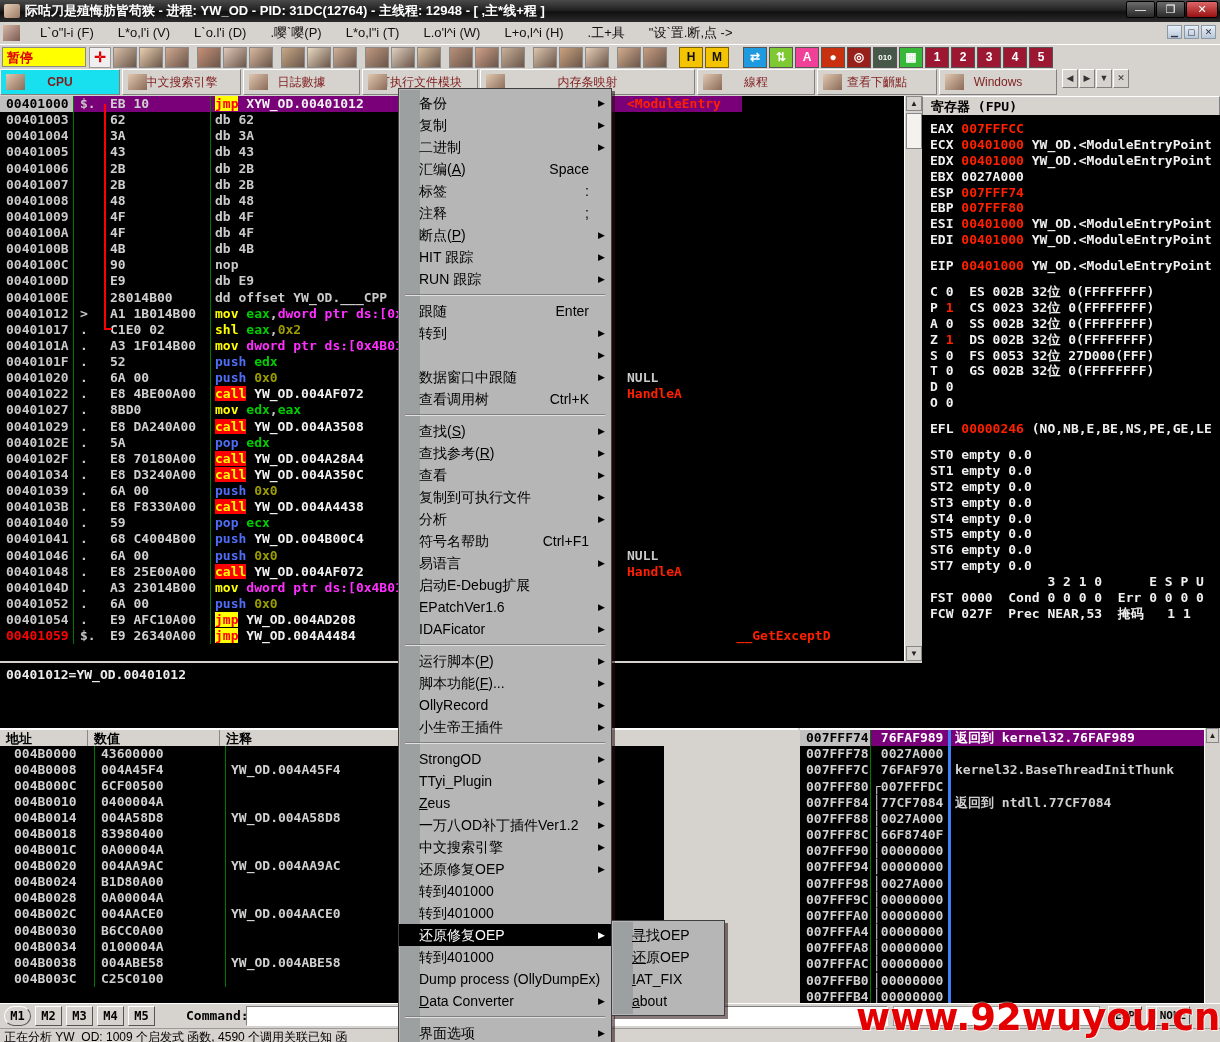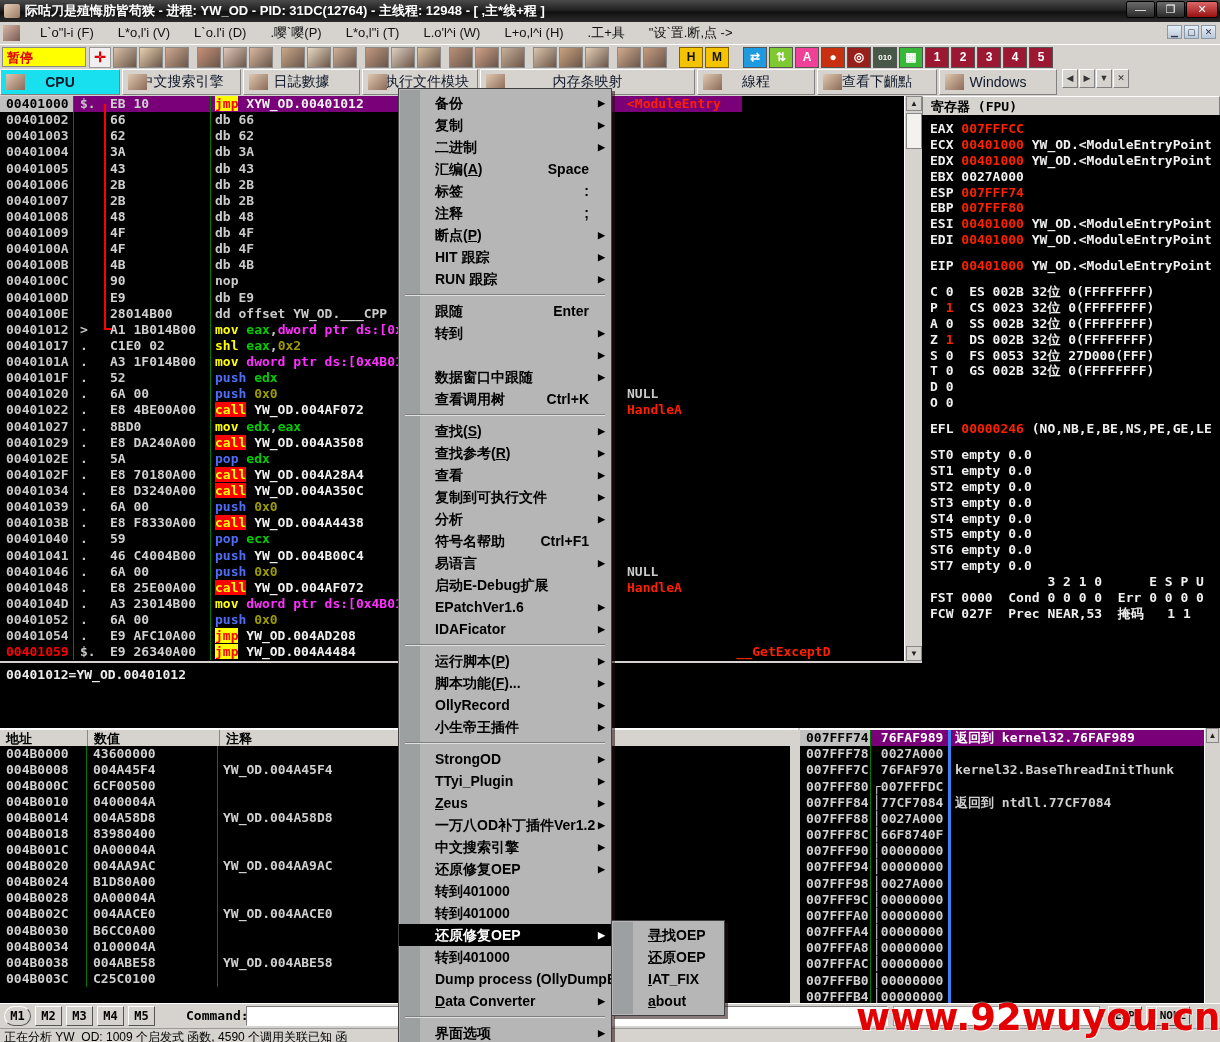--- a/index.html
+++ b/index.html
@@ -32,21 +32,21 @@
   .crossbtn{width:22px;height:21px;margin-left:3px;border:1px solid #999;background:#efefef;
     color:#e00000;font-weight:bold;text-align:center;font-size:14px;line-height:19px;}
   .tbtn{width:24px;height:21px;margin-left:2px;border:1px solid #8a8a8a;flex:none;}
   .tbtn.pic{background:linear-gradient(135deg,var(--c1),var(--c2));}
   .gbtn{width:24px;height:21px;margin-left:2px;border:1px solid #555;color:#fff;font-weight:bold;
     font-size:12px;text-align:center;line-height:19px;flex:none;}
   .gbtn.letter{background:#f5c400;color:#111;border:1px solid #806000;}
   
   .tabbar{position:absolute;left:0;top:69px;width:1220px;height:27px;background:#d6d3ce;display:flex;}
   .tab{height:26px;margin-right:2px;border:1px solid #808080;border-top-color:#fff;border-left-color:#fff;
-    background:#d6d3ce;display:flex;align-items:center;justify-content:center;font-size:14px;color:#0f172a;position:relative;}
+    background:#d6d3ce;display:flex;align-items:center;justify-content:center;font-size:12px;color:#7f1d1d;position:relative;}
   .tab .ticon{position:absolute;left:5px;width:19px;height:16px;background:linear-gradient(135deg,#e0c8b0,#8a6a58);}
   .tab.sel{background:#18e0ee;font-weight:bold;}
   .tabnav{display:flex;margin-left:3px;align-items:flex-start;}
   .tnb{width:16px;height:19px;border:1px solid #808080;border-top-color:#fff;border-left-color:#fff;
     background:#d6d3ce;font-size:9px;text-align:center;line-height:17px;color:#333;margin-right:1px;}
   
   .blackpanel{position:absolute;background:#000;font-family:"DejaVu Sans Mono",monospace;
     font-size:13px;font-weight:bold;color:#d0d0d0;}
   
   .drow{display:flex;height:16.14px;line-height:16.2px;white-space:pre;}
@@ -101,21 +101,21 @@
   .whitestrip{position:absolute;left:893px;top:2px;width:207px;height:20px;background:#fff;border:1px solid #999;}
   .regbtn{position:absolute;top:2px;height:20px;background:#d6d3ce;border:1px solid #555;
     border-top-color:#fff;border-left-color:#fff;font-family:"DejaVu Sans Mono",monospace;
     font-weight:bold;font-size:11px;text-align:center;line-height:18px;color:#000;}
   .statusbar{position:absolute;left:0;top:1028px;width:1220px;height:14px;background:#d6d3ce;
     border-top:1px solid #9a9a9a;font-size:12px;color:#000;padding:0 4px;white-space:nowrap;overflow:hidden;}
   
   .ctx{position:absolute;background:#b6b6b6;border:1px solid #404040;
     box-shadow:3px 3px 0 rgba(40,15,15,.55);font-size:14px;color:#000;padding:3px 0;z-index:50;}
   .ctx .gutter{position:absolute;left:1px;top:1px;bottom:1px;width:20px;background:#9ca0a0;}
-  .mitem{position:relative;height:22px;line-height:22px;padding:0 22px 0 36px;white-space:nowrap;display:flex;font-weight:bold;}
+  .mitem{position:relative;height:22px;line-height:22px;padding:0 22px 0 20px;white-space:nowrap;display:flex;}
   .mitem .lbl{flex:1;}
   .mitem .sc2{margin-left:18px;}
   .mitem .arr{position:absolute;right:6px;top:0;font-size:9px;}
   .mitem.hl{background:#000;color:#fff;}
   .msep{height:10px;position:relative;margin:0 2px 0 2px;}
   .msep::before{content:"";position:absolute;left:4px;right:4px;top:4px;height:1px;background:#808080;}
   .msep::after{content:"";position:absolute;left:4px;right:4px;top:5px;height:1px;background:#e0e0e0;}
   
   .jline{position:absolute;background:#ff0000;z-index:5;}
   .watermark{position:absolute;left:856px;top:996px;z-index:100;font-family:"DejaVu Sans",sans-serif;
@@ -234,21 +234,20 @@
     <span class="tabnav" id="tabnav">
         <span class="tnb">◀</span>
         <span class="tnb">▶</span>
         <span class="tnb">▼</span>
         <span class="tnb">✕</span>
       </span>
   </div>
 
   <div class="blackpanel" id="disasm" style="left:0;top:96px;width:904px;height:565px;overflow:hidden;">
       <div class="drow sel"><span class="da">00401000</span><span class="dm">$.</span><span class="dh">EB 10</span><span class="di"><span class="bg-jmp">jmp</span><span class="c-w"> XYW_OD.00401012</span></span><span class="dc"><span class="c-red">&lt;ModuleEntry</span></span></div>
-      <div class="drow"><span class="da">00401002</span><span class="dm"></span><span class="dh">66</span><span class="di"><span class="c-s">db 66</span></span><span class="dc"></span></div>
       <div class="drow"><span class="da">00401003</span><span class="dm"></span><span class="dh">62</span><span class="di"><span class="c-s">db 62</span></span><span class="dc"></span></div>
       <div class="drow"><span class="da">00401004</span><span class="dm"></span><span class="dh">3A</span><span class="di"><span class="c-s">db 3A</span></span><span class="dc"></span></div>
       <div class="drow"><span class="da">00401005</span><span class="dm"></span><span class="dh">43</span><span class="di"><span class="c-s">db 43</span></span><span class="dc"></span></div>
       <div class="drow"><span class="da">00401006</span><span class="dm"></span><span class="dh">2B</span><span class="di"><span class="c-s">db 2B</span></span><span class="dc"></span></div>
       <div class="drow"><span class="da">00401007</span><span class="dm"></span><span class="dh">2B</span><span class="di"><span class="c-s">db 2B</span></span><span class="dc"></span></div>
       <div class="drow"><span class="da">00401008</span><span class="dm"></span><span class="dh">48</span><span class="di"><span class="c-s">db 48</span></span><span class="dc"></span></div>
       <div class="drow"><span class="da">00401009</span><span class="dm"></span><span class="dh">4F</span><span class="di"><span class="c-s">db 4F</span></span><span class="dc"></span></div>
       <div class="drow"><span class="da">0040100A</span><span class="dm"></span><span class="dh">4F</span><span class="di"><span class="c-s">db 4F</span></span><span class="dc"></span></div>
       <div class="drow"><span class="da">0040100B</span><span class="dm"></span><span class="dh">4B</span><span class="di"><span class="c-s">db 4B</span></span><span class="dc"></span></div>
       <div class="drow"><span class="da">0040100C</span><span class="dm"></span><span class="dh">90</span><span class="di"><span class="c-s">nop</span></span><span class="dc"></span></div>
@@ -261,21 +260,21 @@
       <div class="drow"><span class="da">00401020</span><span class="dm">.</span><span class="dh">6A 00</span><span class="di"><span class="c-b">push </span><span class="c-i">0x0</span></span><span class="dc"><span class="c-s">NULL</span></span></div>
       <div class="drow"><span class="da">00401022</span><span class="dm">.</span><span class="dh">E8 4BE00A00</span><span class="di"><span class="bg-call">call</span><span class="c-w"> YW_OD.004AF072</span></span><span class="dc"><span class="c-red">HandleA</span></span></div>
       <div class="drow"><span class="da">00401027</span><span class="dm">.</span><span class="dh">8BD0</span><span class="di"><span class="c-y">mov </span><span class="c-g">edx</span><span class="c-s">,</span><span class="c-g">eax</span></span><span class="dc"></span></div>
       <div class="drow"><span class="da">00401029</span><span class="dm">.</span><span class="dh">E8 DA240A00</span><span class="di"><span class="bg-call">call</span><span class="c-w"> YW_OD.004A3508</span></span><span class="dc"></span></div>
       <div class="drow"><span class="da">0040102E</span><span class="dm">.</span><span class="dh">5A</span><span class="di"><span class="c-b">pop </span><span class="c-g">edx</span></span><span class="dc"></span></div>
       <div class="drow"><span class="da">0040102F</span><span class="dm">.</span><span class="dh">E8 70180A00</span><span class="di"><span class="bg-call">call</span><span class="c-w"> YW_OD.004A28A4</span></span><span class="dc"></span></div>
       <div class="drow"><span class="da">00401034</span><span class="dm">.</span><span class="dh">E8 D3240A00</span><span class="di"><span class="bg-call">call</span><span class="c-w"> YW_OD.004A350C</span></span><span class="dc"></span></div>
       <div class="drow"><span class="da">00401039</span><span class="dm">.</span><span class="dh">6A 00</span><span class="di"><span class="c-b">push </span><span class="c-i">0x0</span></span><span class="dc"></span></div>
       <div class="drow"><span class="da">0040103B</span><span class="dm">.</span><span class="dh">E8 F8330A00</span><span class="di"><span class="bg-call">call</span><span class="c-w"> YW_OD.004A4438</span></span><span class="dc"></span></div>
       <div class="drow"><span class="da">00401040</span><span class="dm">.</span><span class="dh">59</span><span class="di"><span class="c-b">pop </span><span class="c-g">ecx</span></span><span class="dc"></span></div>
-      <div class="drow"><span class="da">00401041</span><span class="dm">.</span><span class="dh">46 C4004B00</span><span class="di"><span class="c-b">push </span><span class="c-w">YW_OD.004B00C4</span></span><span class="dc"></span></div>
+      <div class="drow"><span class="da">00401041</span><span class="dm">.</span><span class="dh">68 C4004B00</span><span class="di"><span class="c-b">push </span><span class="c-w">YW_OD.004B00C4</span></span><span class="dc"></span></div>
       <div class="drow"><span class="da">00401046</span><span class="dm">.</span><span class="dh">6A 00</span><span class="di"><span class="c-b">push </span><span class="c-i">0x0</span></span><span class="dc"><span class="c-s">NULL</span></span></div>
       <div class="drow"><span class="da">00401048</span><span class="dm">.</span><span class="dh">E8 25E00A00</span><span class="di"><span class="bg-call">call</span><span class="c-w"> YW_OD.004AF072</span></span><span class="dc"><span class="c-red">HandleA</span></span></div>
       <div class="drow"><span class="da">0040104D</span><span class="dm">.</span><span class="dh">A3 23014B00</span><span class="di"><span class="c-y">mov </span><span class="c-m">dword ptr ds:[0x4B0123]</span><span class="c-s">,</span><span class="c-g">eax</span></span><span class="dc"></span></div>
       <div class="drow"><span class="da">00401052</span><span class="dm">.</span><span class="dh">6A 00</span><span class="di"><span class="c-b">push </span><span class="c-i">0x0</span></span><span class="dc"></span></div>
       <div class="drow"><span class="da">00401054</span><span class="dm">.</span><span class="dh">E9 AFC10A00</span><span class="di"><span class="bg-jmp">jmp</span><span class="c-w"> YW_OD.004AD208</span></span><span class="dc"></span></div>
       <div class="drow"><span class="da red">00401059</span><span class="dm">$.</span><span class="dh">E9 26340A00</span><span class="di"><span class="bg-jmp">jmp</span><span class="c-w"> YW_OD.004A4484</span></span><span class="dc"><span class="c-s">              </span><span class="c-red">__GetExceptD</span></span></div>
     </div>
 
   <div class="jline" style="left:104px;top:104px;width:2px;height:226px;"></div>
   <div class="jline" style="left:104px;top:328px;width:8px;height:2px;"></div>
@@ -328,21 +327,21 @@
       <div class="rline"><span class="c-w">FST 0000  Cond 0 0 0 0  Err 0 0 0 0</span></div>
       <div class="rline"><span class="c-w">FCW 027F  Prec NEAR,53  掩码   1 1</span></div>
     </div>
 
   <div class="dumphdr">
     <span style="width:88px;">地址</span>
     <span style="width:132px;">数值</span>
     <span style="flex:1;border-right:none;">注释</span>
   </div>
 
-  <div class="blackpanel" id="dump" style="left:0;top:746px;width:790px;height:257px;overflow:hidden;">
+  <div class="blackpanel" id="dump" style="left:0;top:746px;width:664px;height:257px;overflow:hidden;padding-left:8px;">
       <div class="mrow"><span class="ma">004B0000</span><span class="mv">43600000</span><span class="mc"></span></div>
       <div class="mrow"><span class="ma">004B0008</span><span class="mv">004A45F4</span><span class="mc">YW_OD.004A45F4</span></div>
       <div class="mrow"><span class="ma">004B000C</span><span class="mv">6CF00500</span><span class="mc"></span></div>
       <div class="mrow"><span class="ma">004B0010</span><span class="mv">0400004A</span><span class="mc"></span></div>
       <div class="mrow"><span class="ma">004B0014</span><span class="mv">004A58D8</span><span class="mc">YW_OD.004A58D8</span></div>
       <div class="mrow"><span class="ma">004B0018</span><span class="mv">83980400</span><span class="mc"></span></div>
       <div class="mrow"><span class="ma">004B001C</span><span class="mv">0A00004A</span><span class="mc"></span></div>
       <div class="mrow"><span class="ma">004B0020</span><span class="mv">004AA9AC</span><span class="mc">YW_OD.004AA9AC</span></div>
       <div class="mrow"><span class="ma">004B0024</span><span class="mv">B1D80A00</span><span class="mc"></span></div>
       <div class="mrow"><span class="ma">004B0028</span><span class="mv">0A00004A</span><span class="mc"></span></div>

